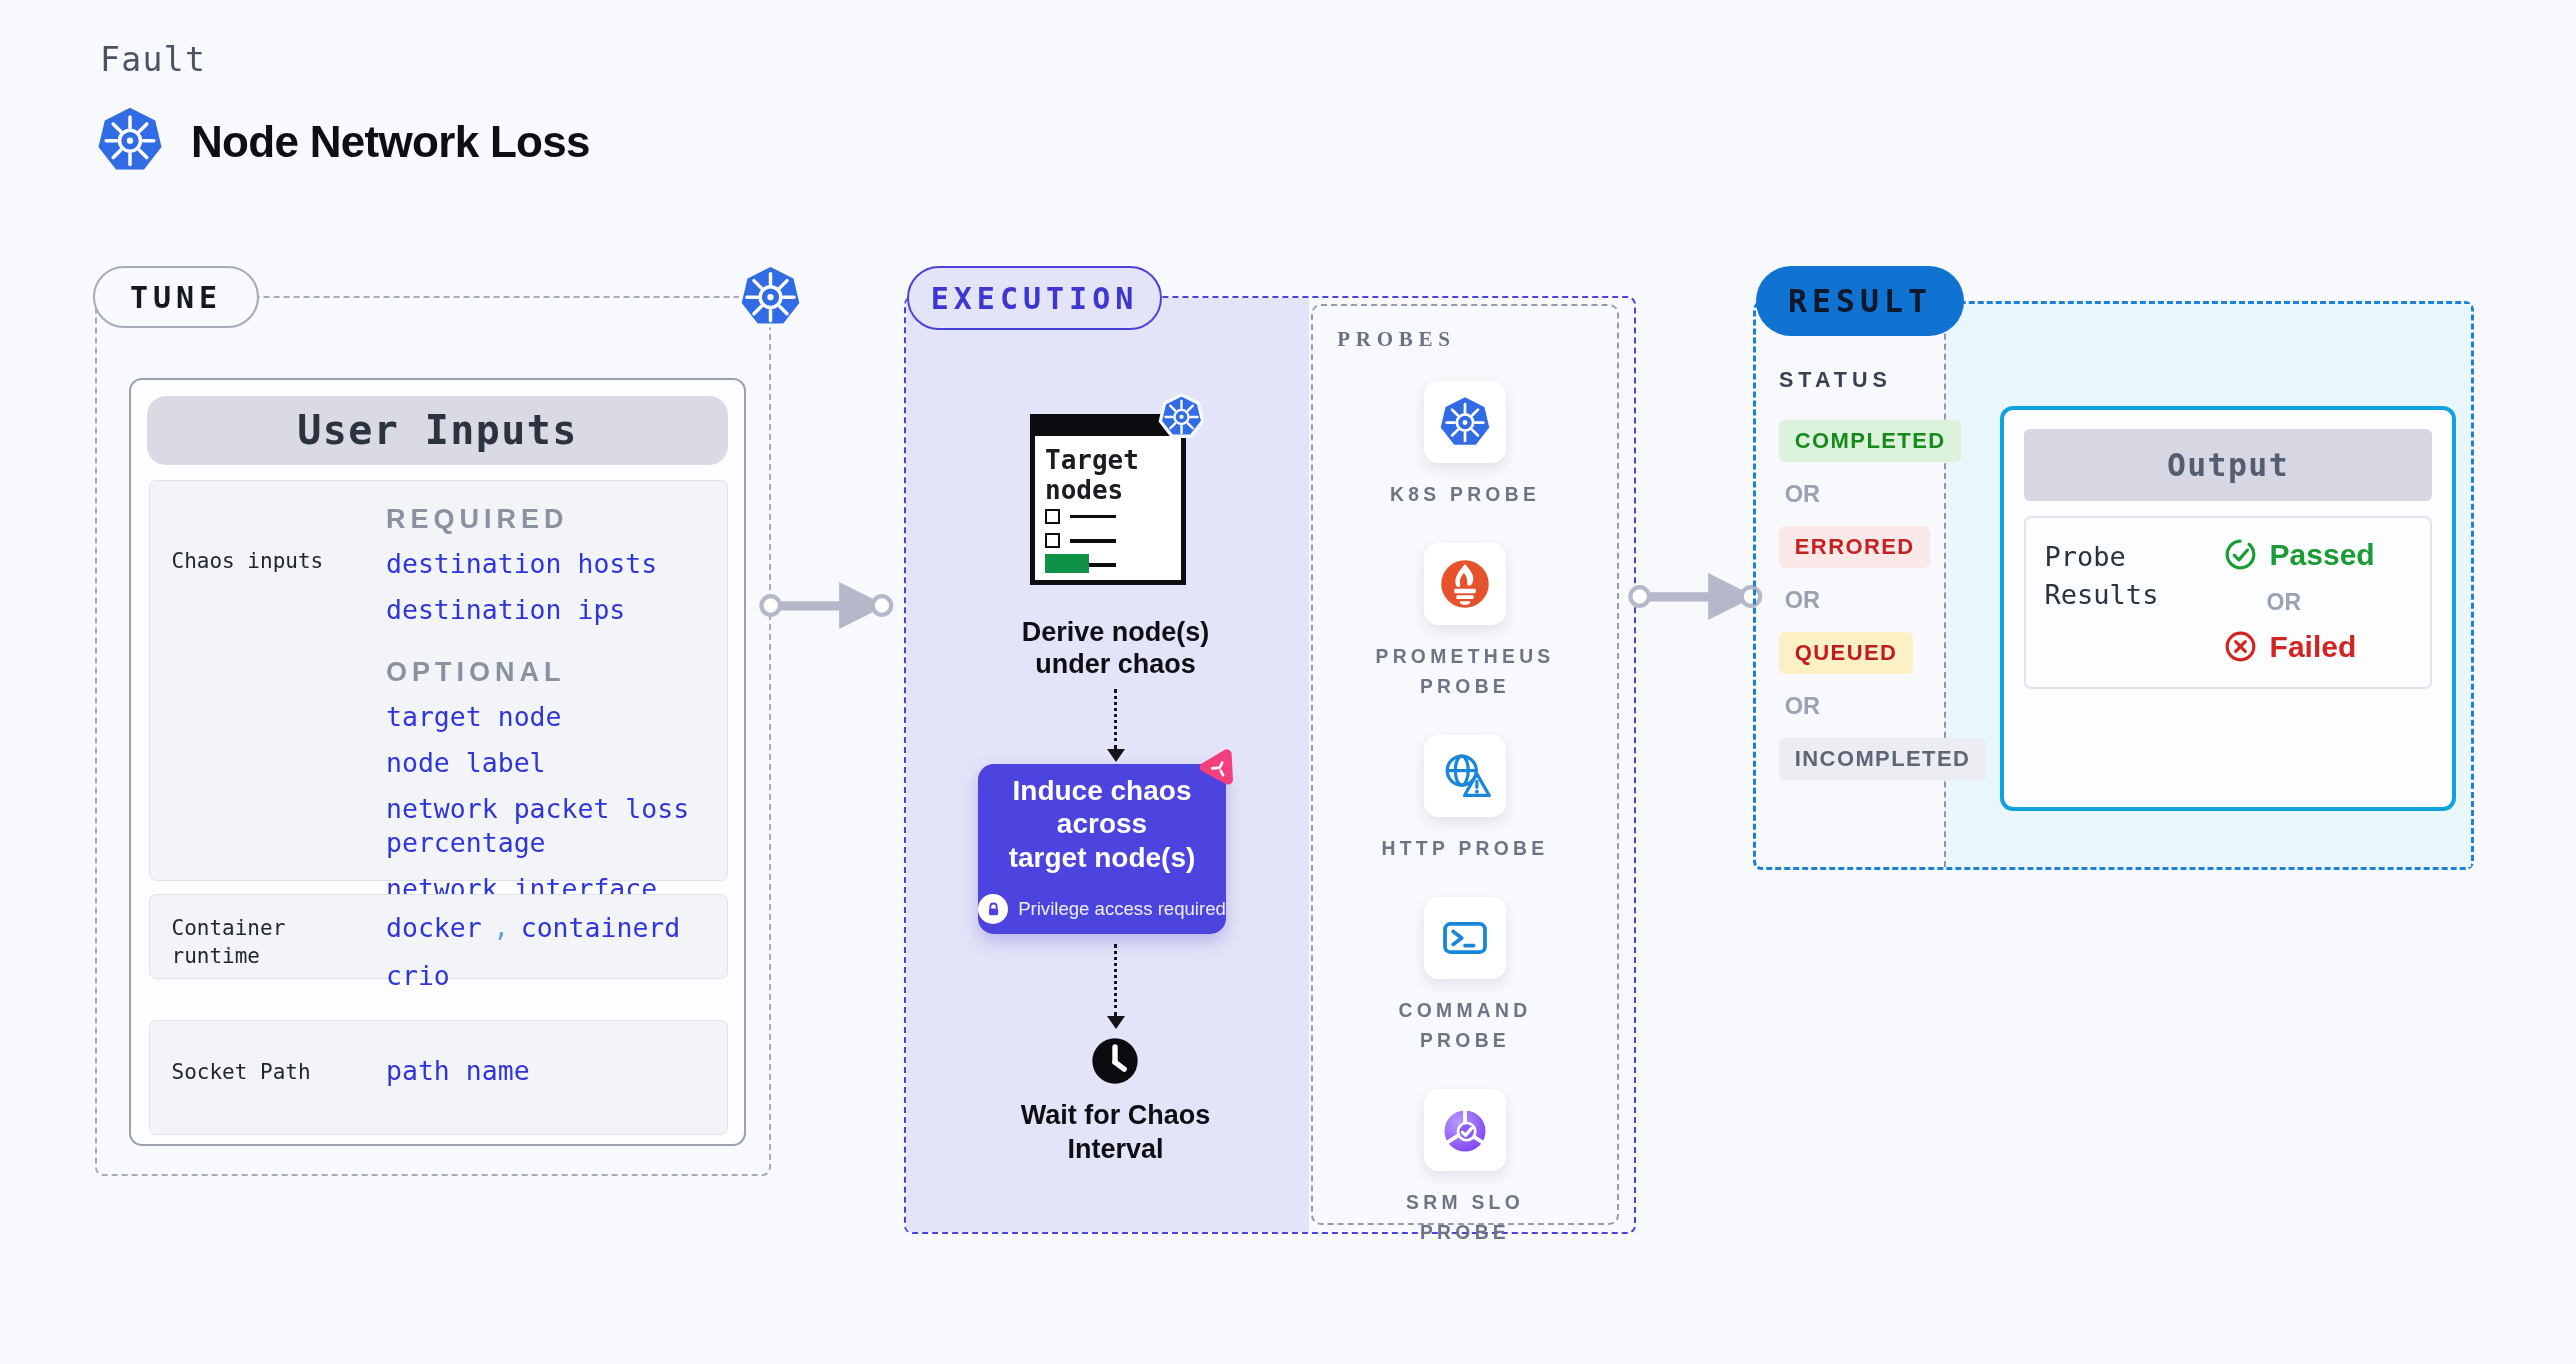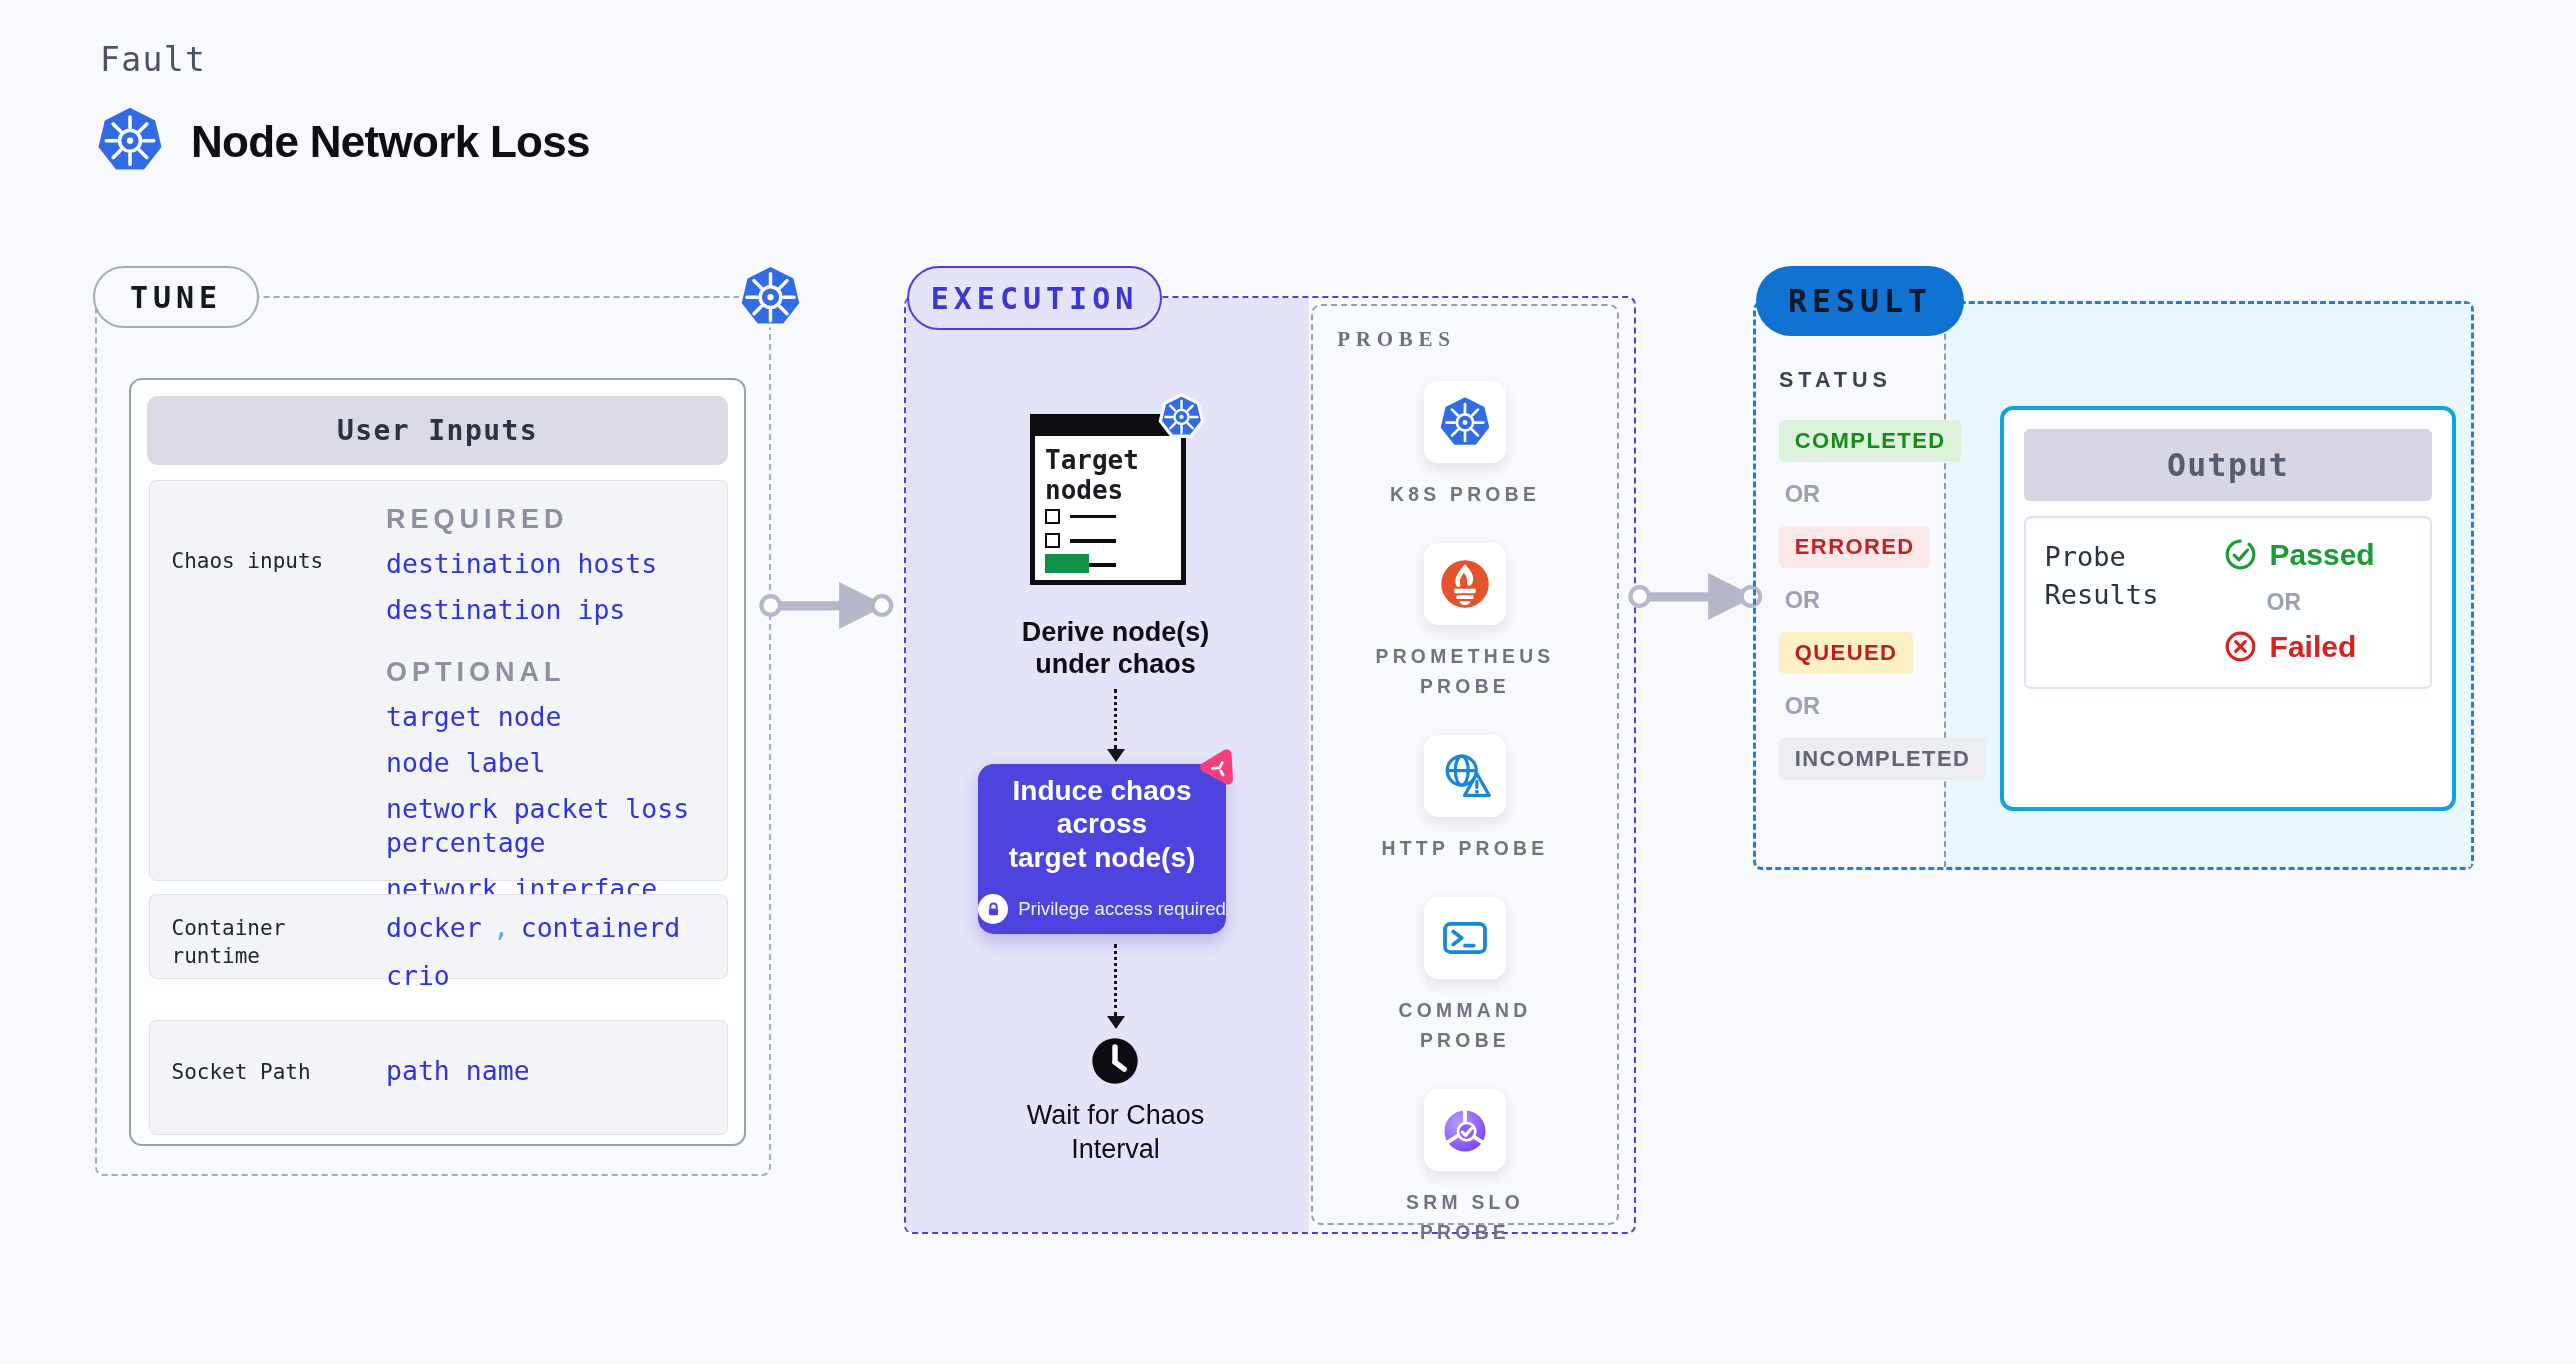--- a/index.html
+++ b/index.html
@@ -15,22 +15,22 @@
   .title-row { left:95px; top:105px; display:flex; align-items:center; gap:26px; }
   .page-title { font-family:"Liberation Sans", sans-serif; font-weight:bold; font-size:44px; color:#0d0f15; letter-spacing:-0.7px; }
 
   
   .tune-box { left:95px; top:296px; width:676px; height:880px; border:2.9px dashed #a6abb8; border-radius:8.6px; }
   .pill { display:flex; align-items:center; justify-content:center; border-radius:43px; font-weight:bold; letter-spacing:5px; }
   .tune-badge { left:93px; top:266px; width:166px; height:62px; background:#f8f9fc; border:2.9px solid #a6abb8; font-size:30px; color:#15181f; }
   .tune-k8s { left:736px; top:262px; }
 
   .ui-card { left:129px; top:378px; width:617px; height:768px; background:#fcfdff; border:2.9px solid #9aa1ad; border-radius:13px; }
-  .ui-header { position:absolute; left:15.8px; right:15.8px; top:15.8px; height:69px; background:#d9dae4; border-radius:11px;
-               display:flex; align-items:center; justify-content:center; font-size:28px; font-weight:bold; color:#2c3340; letter-spacing:1.4px; }
+  .ui-header { position:absolute; left:15.8px; right:15.8px; top:15.8px; height:69px; background:#d9dae4; border-radius:19px;
+               display:flex; align-items:center; justify-content:center; font-size:40px; font-weight:bold; color:#2c3340; letter-spacing:1.4px; }
   .panel { position:absolute; left:18px; right:15.8px; background:#f3f4f8; border:1.4px solid #e0e2e9; border-radius:7.2px; }
   .panel-1 { top:100px; height:401px; }
   .panel-2 { top:514px; height:85px; }
   .panel-3 { top:640px; height:115px; }
   .row-label { position:absolute; left:21.5px; width:208px; font-size:21px; color:#22262e; line-height:1.35; }
   .vals { position:absolute; left:236px; top:23px; display:flex; flex-direction:column; gap:12px; }
   .group-head { font-family:"Liberation Sans", sans-serif; font-weight:bold; font-size:27px; letter-spacing:5px; color:#8a92a1; }
   .opt-head { margin-top:18.6px; }
   .blue-link { font-size:26.5px; color:#2e35dc; line-height:1.28; max-width:401px; cursor:pointer; }
   .sep { color:#5d9ff2; }
@@ -63,21 +63,21 @@
   .induce-box { left:978px; top:764px; width:248px; height:170px; background:#4d44df; border-radius:15.8px; color:#fff;
                 display:flex; flex-direction:column; align-items:center; justify-content:center; gap:20px;
                 box-shadow:0 7.2px 17px rgba(60,50,200,.25); }
   .induce-title { font-weight:bold; font-size:28px; text-align:center; line-height:1.2; }
   .priv-row { display:flex; align-items:center; gap:10px; }
   .lock-circle { width:30px; height:30px; background:#ffffff; border-radius:50%; display:flex; align-items:center; justify-content:center; }
   .priv-text { font-size:18.6px; color:#eef0ff; }
   .pink-logo { position:absolute; right:-17px; top:-21.5px; }
 
   .clock-wrap { left:1088px; top:1034px; }
-  .wait-label { left:1008px; top:1099px; width:215px; text-align:center; font-weight:normal; font-size:27px; color:#0c0e13; line-height:1.25; }
+  .wait-label { left:1008px; top:1099px; width:215px; text-align:center; font-weight:bold; font-size:27px; color:#0c0e13; line-height:1.25; }
 
   
   .probes-box { position:absolute; left:405px; top:5.7px; width:308px; height:921px; background:#f8f9fc;
                 border:2.1px dashed #959cae; border-radius:10px; padding:21.5px 14.3px; }
   .probes-head { font-family:Liberation Serif, serif; font-weight:bold; font-size:21px; letter-spacing:5.7px; color:#6b7280; margin-left:10px; }
   .probe-list { display:flex; flex-direction:column; align-items:center; margin-top:29px; gap:33px; }
   .probe { display:flex; flex-direction:column; align-items:center; }
   .probe-card { width:82px; height:82px; background:#ffffff; border-radius:14.3px; display:flex; align-items:center; justify-content:center;
                 box-shadow:0 5.7px 13px rgba(25,35,70,.10); }
   .probe-label { margin-top:17px; font-family:"Liberation Sans", sans-serif; font-weight:bold; font-size:19.3px; letter-spacing:4.3px;

